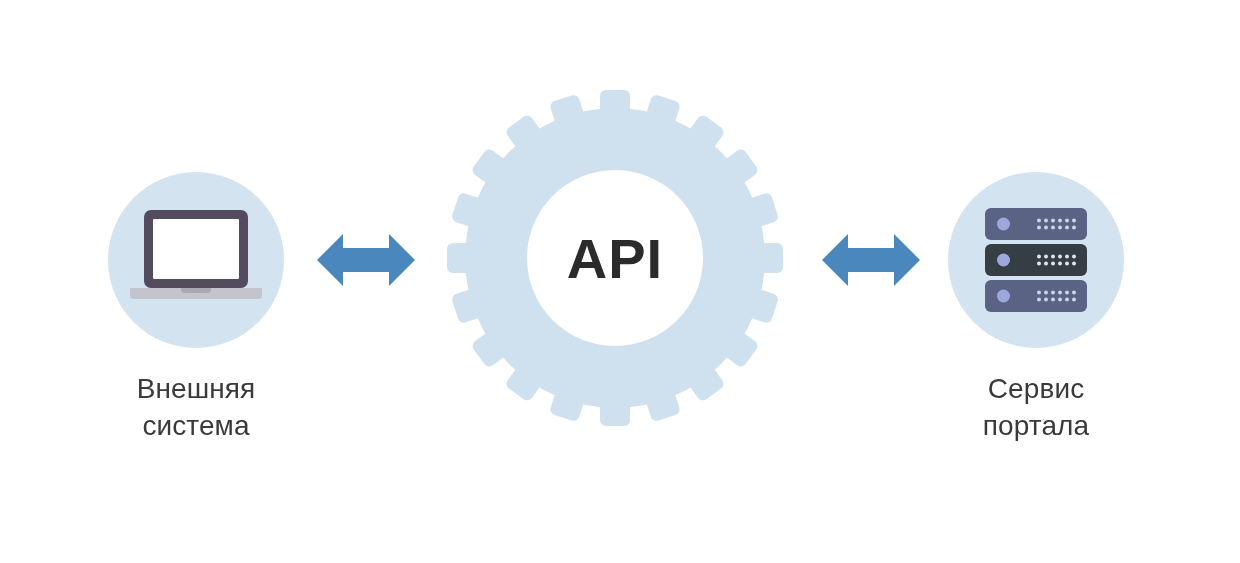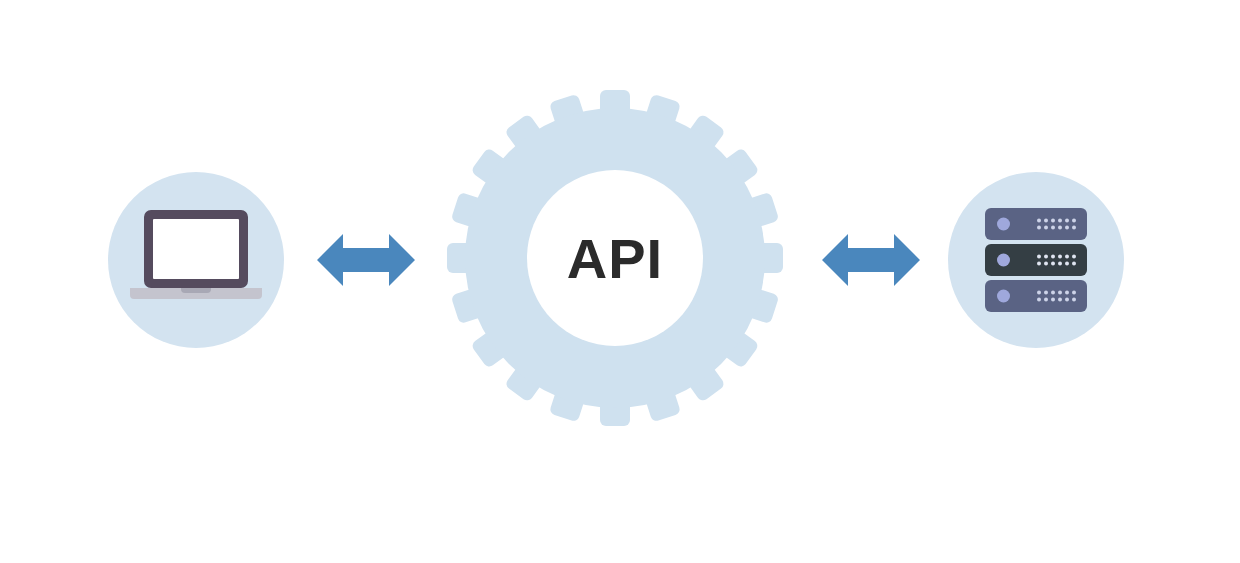--- a/index.html
+++ b/index.html
@@ -179,20 +179,22 @@
   <div class="node" style="left:101px; top:172px;">
     <div class="node-circle">
       <div class="laptop">
         <div class="laptop-lid">
           <div class="laptop-screen"></div>
         </div>
         <div class="laptop-base"></div>
         <div class="laptop-notch"></div>
       </div>
     </div>
+    <div class="node-label">Внешняя
+система</div>
   </div>
 
   <div class="arrow" style="left:317px; top:231px;">
     <svg width="98" height="58" viewBox="0 0 98 58" xmlns="http://www.w3.org/2000/svg">
       <path d="M0 29 L26 3 L26 17 L72 17 L72 3 L98 29 L72 55 L72 41 L26 41 L26 55 Z" fill="#4a87bd"></path>
     </svg>
   </div>
 
   <div class="gear-wrap">
     <svg width="344" height="344" viewBox="0 0 344 344" xmlns="http://www.w3.org/2000/svg">
@@ -279,15 +281,17 @@
             <i></i>
               <i></i>
               <i></i>
               <i></i>
               <i></i>
               <i></i>
           </span>
         </div>
       </div>
     </div>
+    <div class="node-label">Сервис
+портала</div>
   </div>
 
 </div>
 
 </body></html>

